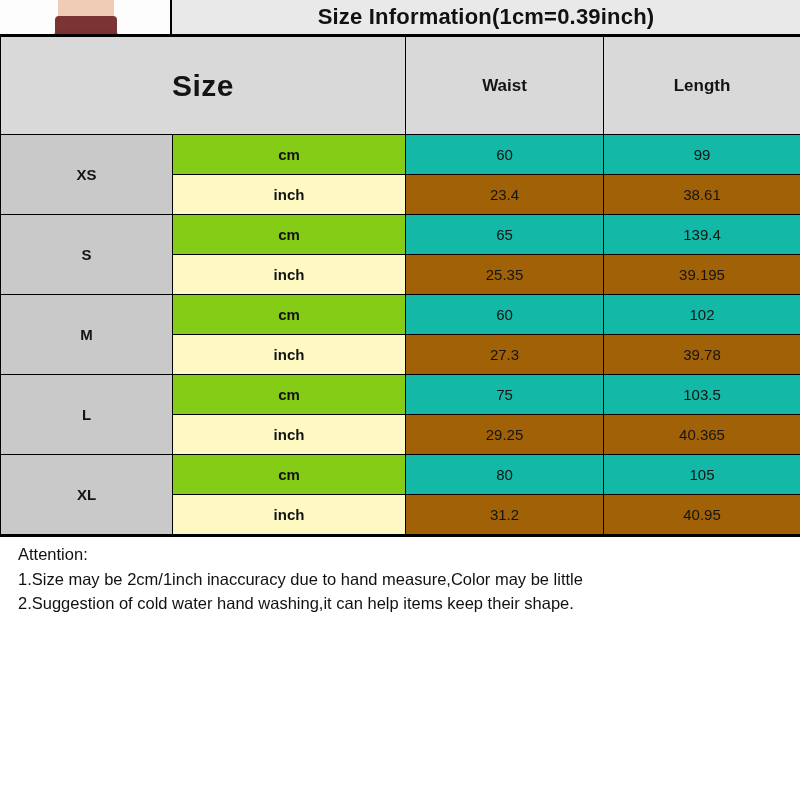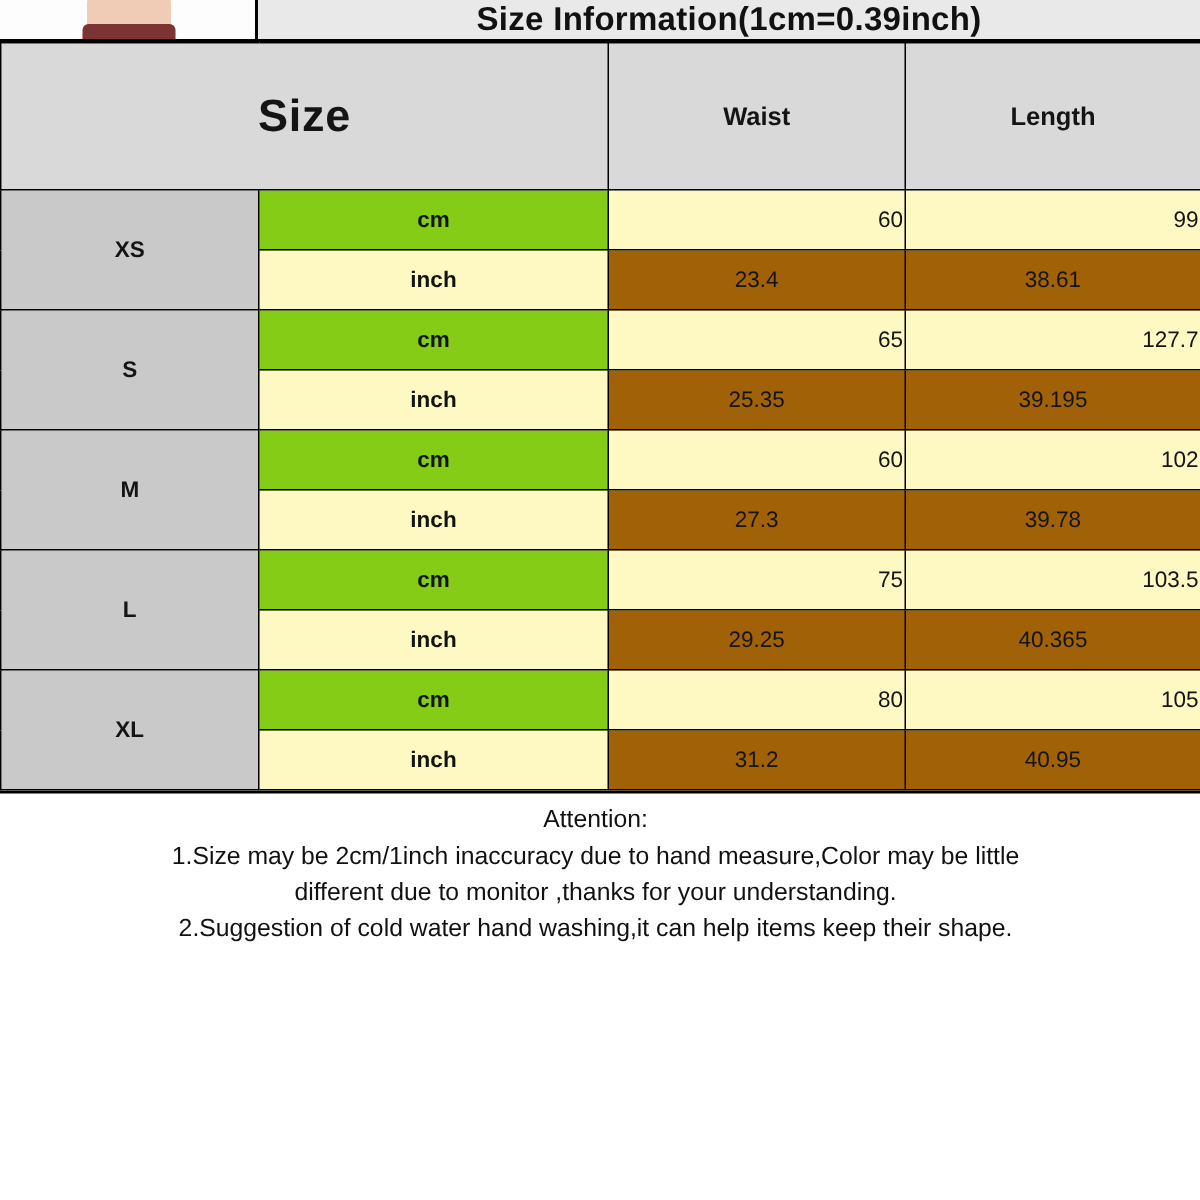--- a/index.html
+++ b/index.html
@@ -176,33 +176,32 @@
   td.unit-cell {
     background: #f1f1f1;
     font-weight: bold;
     font-size: 15px;
   }
   td.val-cell {
     background: #f6f6f6;
     font-size: 15px;
   }
   tr.row-cm td.unit-cell { background: #84cc16; }
-  tr.row-cm td.val-cell  { background: #fef9c3; text-align: right; }
+  tr.row-cm td.val-cell  { background: #14b8a6; }
   tr.row-inch td.unit-cell { background: #fef9c3; }
   tr.row-inch td.val-cell  { background: #a16207; }
   tbody tr { height: 40px; }
 
   
   .attention {
     border-top: 2px solid #000;
-    padding: 6px 6px 0 0;
+    padding: 6px 6px 0 18px;
     box-sizing: border-box;
     flex: 1 1 auto;
     background: #ffffff;
-    text-align: center;
   }
   .attention .line {
     font-size: 16.5px;
     line-height: 1.45;
     color: #111;
   }
   .attention .line.head {
     margin-bottom: 1px;
   }
 </style>
@@ -254,21 +253,21 @@
       <tr class="row-inch">
         <td class="unit-cell">inch</td>
         <td class="val-cell">23.4</td>
         <td class="val-cell">38.61</td>
       </tr>
 
       <tr class="row-cm">
         <td class="size-cell" rowspan="2">S</td>
         <td class="unit-cell">cm</td>
         <td class="val-cell">65</td>
-        <td class="val-cell">127.7</td>
+        <td class="val-cell">139.4</td>
       </tr>
       <tr class="row-inch">
         <td class="unit-cell">inch</td>
         <td class="val-cell">25.35</td>
         <td class="val-cell">39.195</td>
       </tr>
 
       <tr class="row-cm">
         <td class="size-cell" rowspan="2">M</td>
         <td class="unit-cell">cm</td>
@@ -303,17 +302,16 @@
         <td class="unit-cell">inch</td>
         <td class="val-cell">31.2</td>
         <td class="val-cell">40.95</td>
       </tr>
     </tbody>
   </table>
 
   <div class="attention">
     <div class="line head">Attention:</div>
     <div class="line">1.Size may be 2cm/1inch inaccuracy due to hand measure,Color may be little</div>
-    <div class="line">different due to monitor ,thanks for your understanding.</div>
     <div class="line">2.Suggestion of cold water hand washing,it can help items keep their shape.</div>
   </div>
 
 </div>
 
 </body></html>

